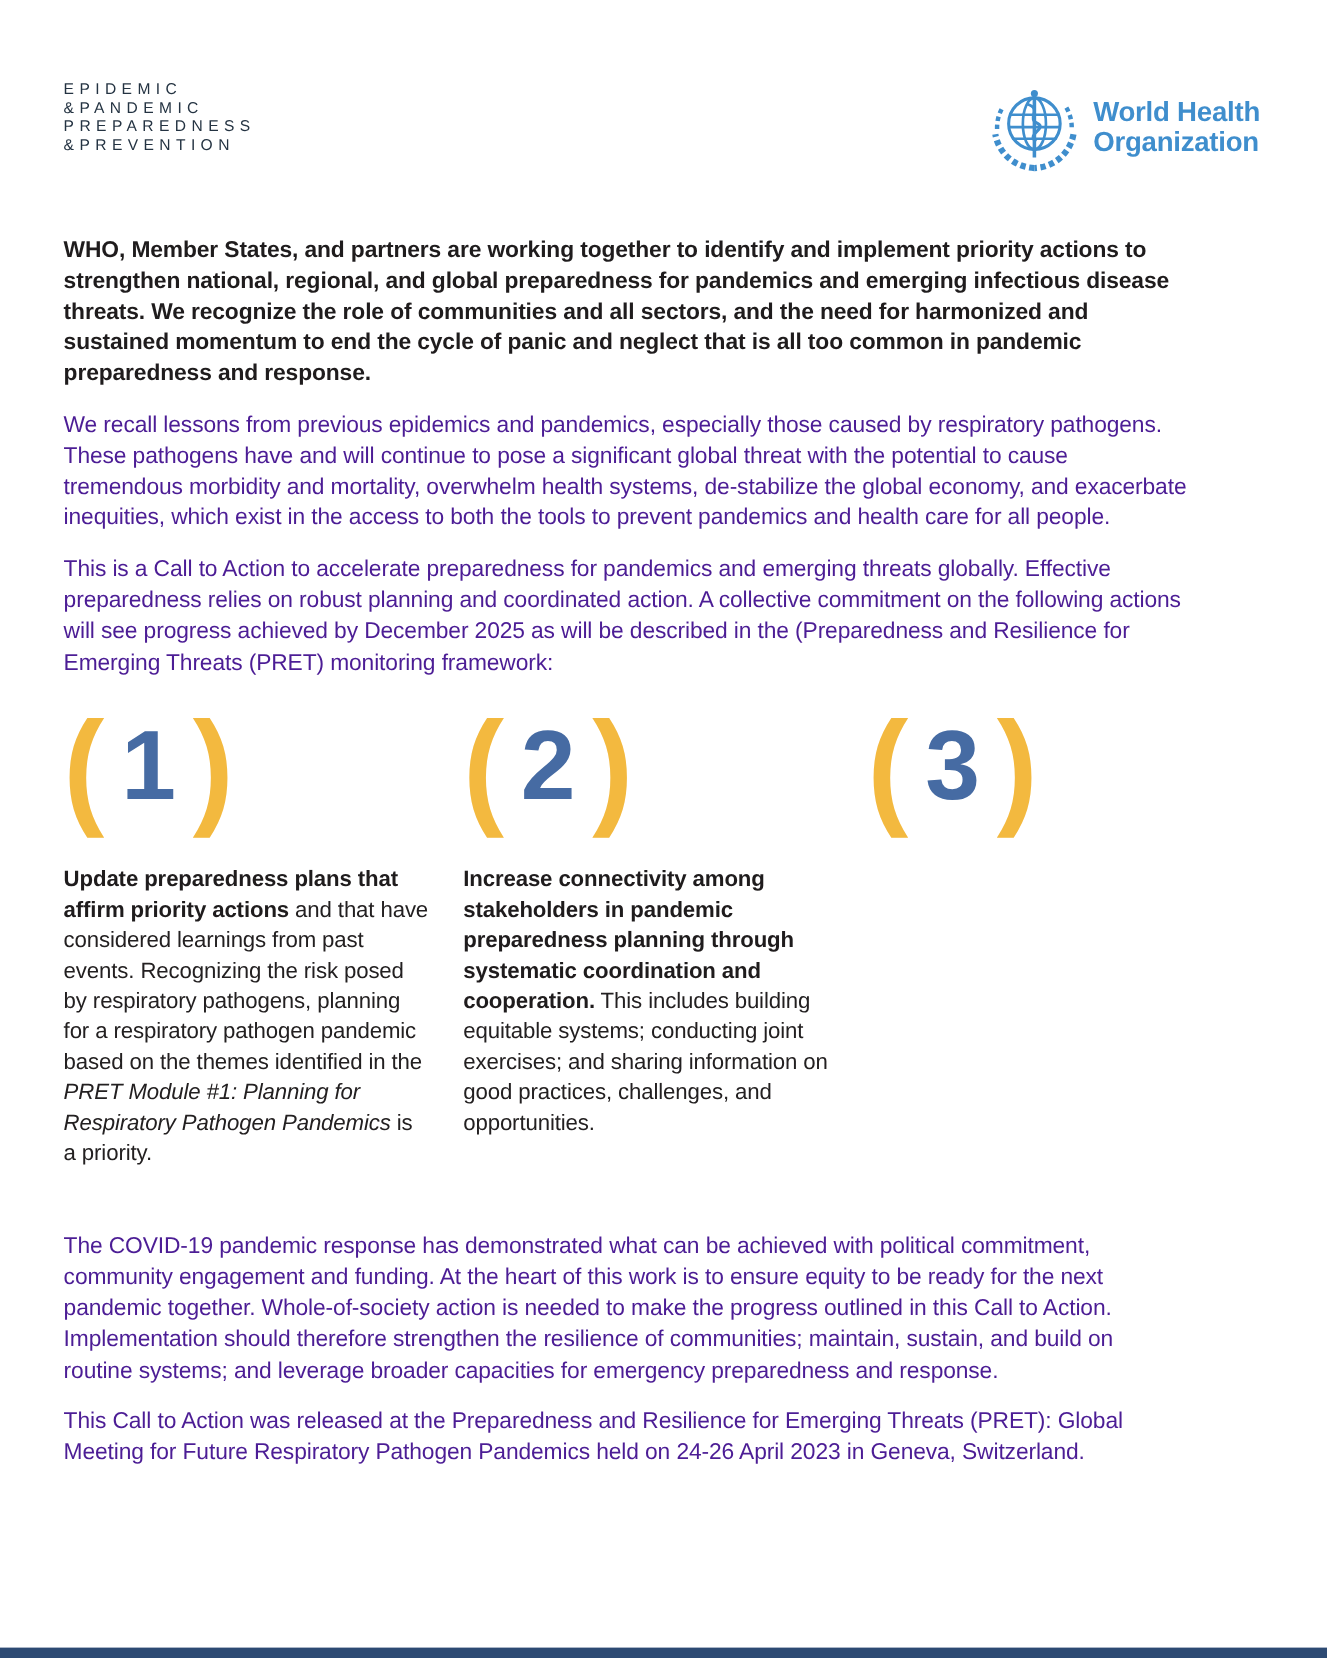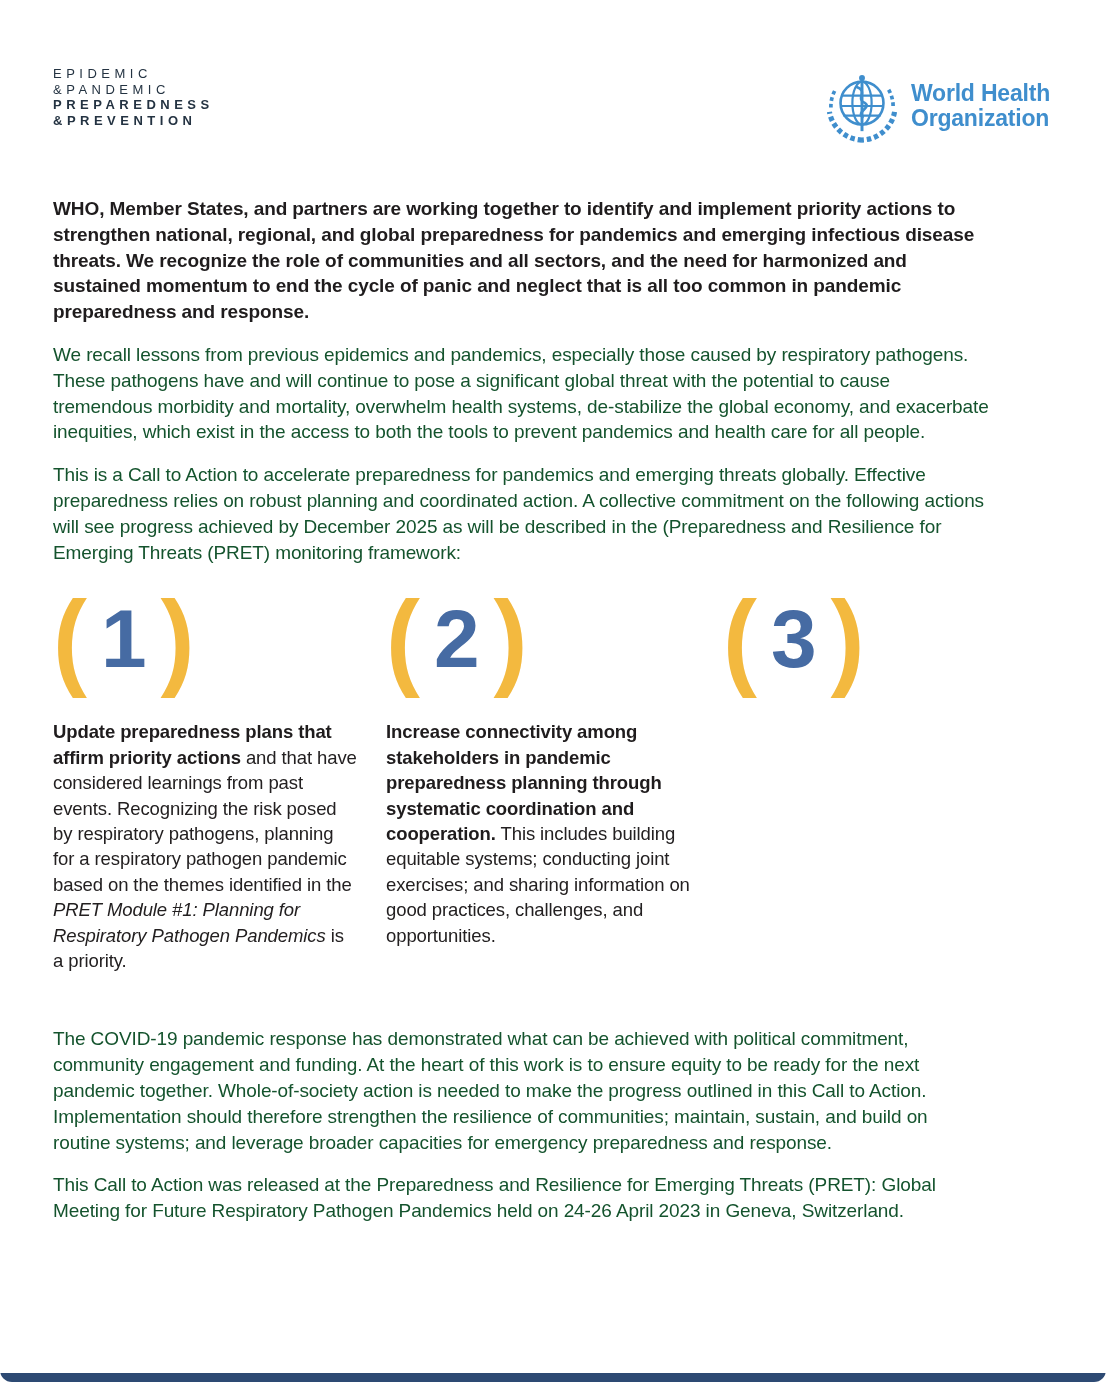--- a/index.html
+++ b/index.html
@@ -5,37 +5,36 @@
   * { margin: 0; padding: 0; box-sizing: border-box; }
   html, body { background: #ffffff; }
   .page {
     position: relative;
     width: 1106px;
     height: 1382px;
     background: #ffffff;
     font-family: "Liberation Sans", sans-serif;
     color: #232021;
     overflow: hidden;
-    border-radius: 12px;
   }
   
   .header {
     display: flex;
     justify-content: space-between;
     align-items: flex-start;
     padding: 66px 56px 0 53px;
   }
   .brand {
     color: #243342;
     font-size: 13px;
     letter-spacing: 4.5px;
     line-height: 15.5px;
     font-weight: 400;
   }
-  .brand .b { font-weight: 700; }
+  .brand .b { font-weight: 400; }
   .who-logo { display: flex; align-items: center; gap: 12px; margin-top: 2px; }
   .who-logo svg { display: block; }
   .who-wordmark {
     color: #3f8ecd;
     font-weight: 700;
     font-size: 23px;
     line-height: 25px;
     letter-spacing: -0.2px;
   }
   
@@ -46,21 +45,21 @@
     font-weight: 700;
     letter-spacing: -1px;
     line-height: 1;
   }
   
   .intro { margin: 52px 0 0 53px; width: 936px; }
   .para {
     font-size: 19px;
     line-height: 25.8px;
     letter-spacing: -0.1px;
-    color: #14532d;
+    color: #4c1d95;
     margin-bottom: 17px;
   }
   .para.bold { font-weight: 700; color: #1f1c1d; }
   
   .actions {
     display: grid;
     grid-template-columns: 312px 316px 310px;
     column-gap: 21px;
     margin: 22px 0 0 53px;
     width: 1000px;

